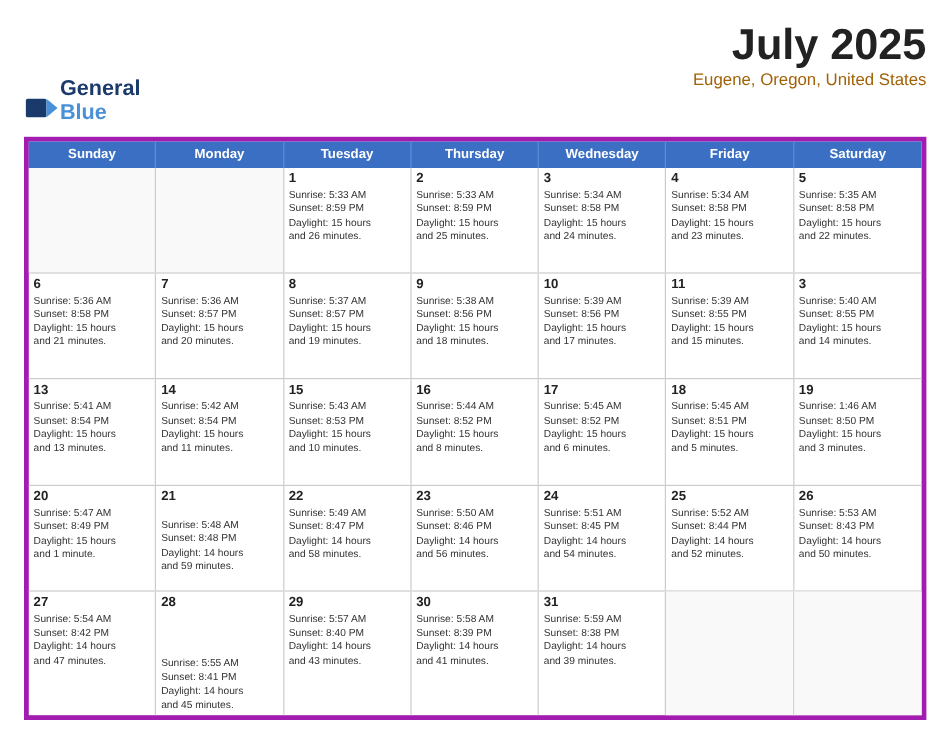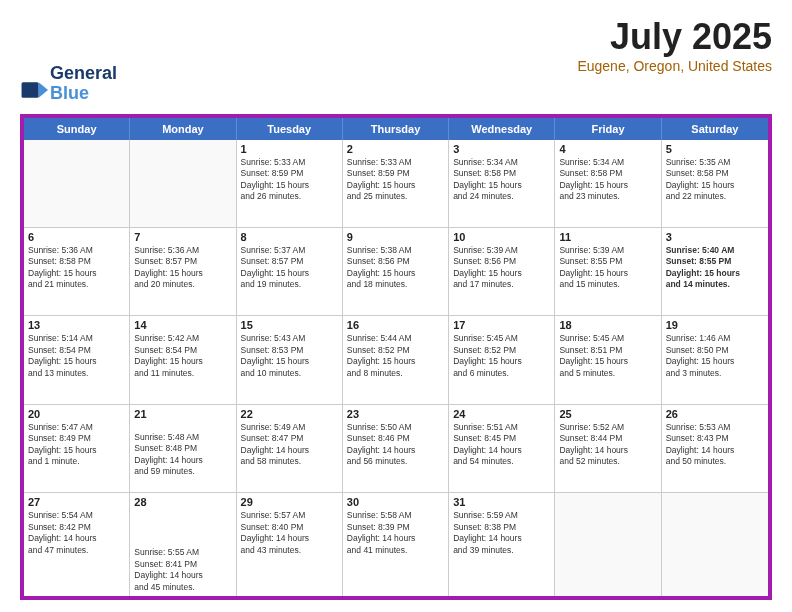--- a/index.html
+++ b/index.html
@@ -218,30 +218,30 @@
           </div>
           <div class="cal-cell">
             <span class="day-num">11</span>
             <div class="cell-text" style="white-space: pre-line;">Sunrise: 5:39 AM
 Sunset: 8:55 PM
 Daylight: 15 hours
 and 15 minutes.</div>
           </div>
           <div class="cal-cell">
             <span class="day-num">3</span>
-            <div class="cell-text" style="white-space: pre-line; font-weight: bold;">Sunrise: 5:40 AM
+            <div class="cell-text" style="white-space: pre-line;">Sunrise: 5:40 AM
 Sunset: 8:55 PM
 Daylight: 15 hours
 and 14 minutes.</div>
           </div>
         </div>
         <div class="cal-row">
           <div class="cal-cell">
             <span class="day-num">13</span>
-            <div class="cell-text" style="white-space: pre-line;">Sunrise: 5:14 AM
+            <div class="cell-text" style="white-space: pre-line;">Sunrise: 5:41 AM
 Sunset: 8:54 PM
 Daylight: 15 hours
 and 13 minutes.</div>
           </div>
           <div class="cal-cell">
             <span class="day-num">14</span>
             <div class="cell-text" style="white-space: pre-line;">Sunrise: 5:42 AM
 Sunset: 8:54 PM
 Daylight: 15 hours
 and 11 minutes.</div>

